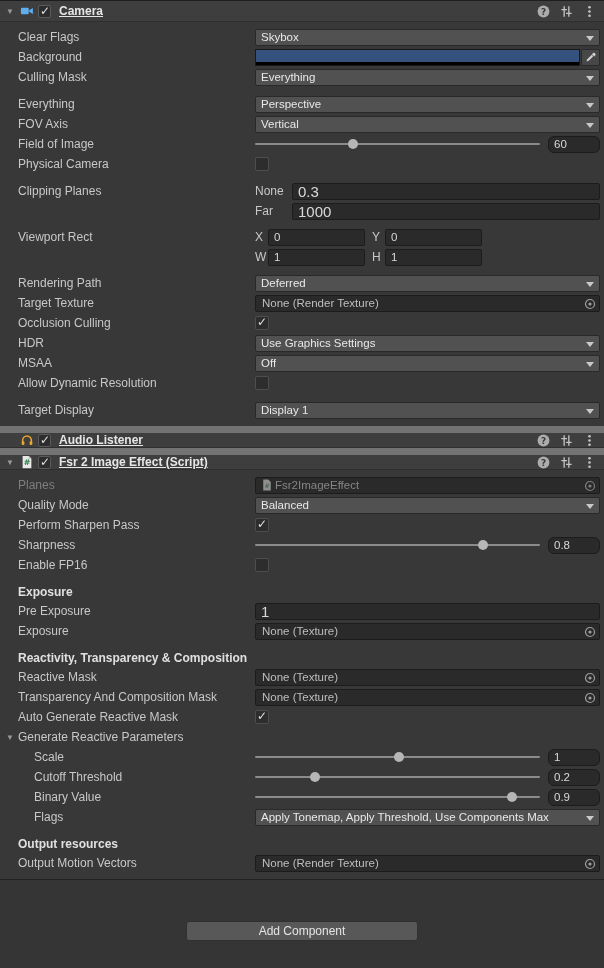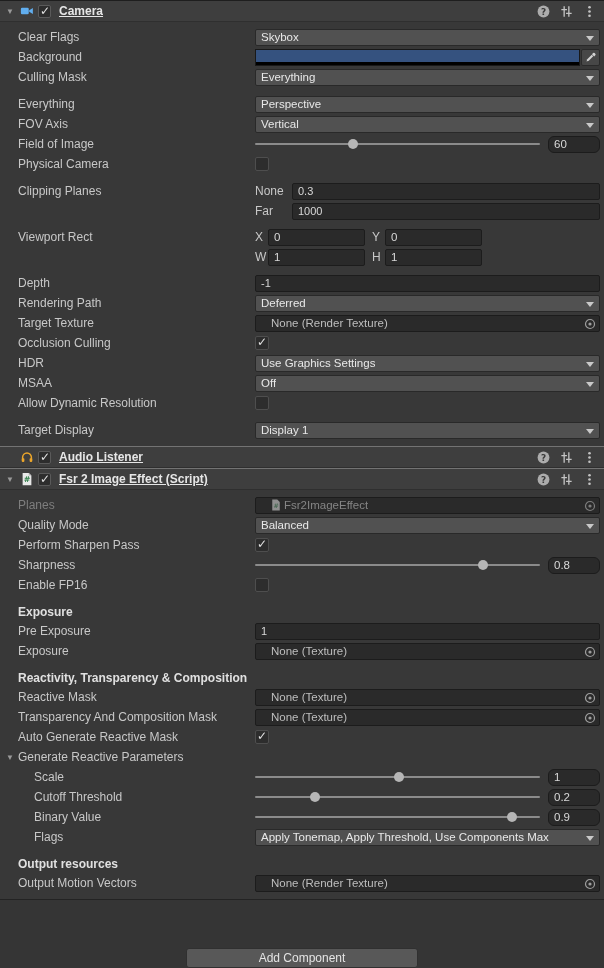--- a/index.html
+++ b/index.html
@@ -8,21 +8,21 @@
     background:#383838;
     font-family:"Liberation Sans","DejaVu Sans",sans-serif;
     font-size:12px; color:#C8C8C8;
     -webkit-font-smoothing:antialiased;
   }
   .inspector { width:604px; height:968px; display:flex; flex-direction:column; }
 
   
   .comp-header {
     height:22px; background:#3E3E3E; display:flex; align-items:center;
-    border-top:1px solid #737373; border-bottom:1px solid #2F2F2F;
+    border-top:7px solid #737373; border-bottom:1px solid #2F2F2F;
     flex:none;
   }
   .comp-header.first { border-top:1px solid #1E1E1E; }
   .fold { width:14px; margin-left:3px; text-align:center; color:#9A9A9A; font-size:8px; cursor:pointer; }
   .fold.spacer { visibility:hidden; }
   .comp-icon { width:16px; height:16px; display:flex; align-items:center; justify-content:center; margin:0 3px 0 2px; }
   .hdr-check {
     width:13px; height:13px; background:#2D2D2D; border:1px solid #5A5A5A; border-radius:2px;
     position:relative; margin-right:2px; flex:none; cursor:pointer;
   }
@@ -58,25 +58,25 @@
     color:#E8E8E8; font-size:11.5px; cursor:pointer; min-width:0;
   }
   .dropdown .dd-text { white-space:nowrap; overflow:hidden; }
   .dd-arrow {
     position:absolute; right:5px; top:6px; width:0; height:0;
     border-left:4px solid transparent; border-right:4px solid transparent; border-top:5px solid #C9C9C9;
   }
 
   .textfield {
     flex:1; height:17px; background:#2A2A2A; border:1px solid #1C1C1C; border-radius:2px;
-    display:flex; align-items:center; padding:0 5px; color:#D8D8D8; font-size:11px; cursor:text; min-width:0;
+    display:flex; align-items:center; padding:0 5px; color:#D8D8D8; font-size:15px; cursor:text; min-width:0;
   }
   .objectfield {
     flex:1; height:17px; background:#2A2A2A; border:1px solid #1C1C1C; border-radius:2px;
-    display:flex; align-items:center; padding:0 20px 0 15px; position:relative;
+    display:flex; align-items:center; padding:0 20px 0 6px; position:relative;
     color:#BEBEBE; font-size:11.5px; cursor:pointer; min-width:0;
   }
   .objectfield .obj-text { white-space:nowrap; overflow:hidden; }
   .objectfield.dim { color:#858585; }
   .picker { position:absolute; right:3px; top:2px; cursor:pointer; }
   .scripticon { margin-right:3px; flex:none; display:flex; }
 
   .slider { flex:1; position:relative; height:16px; margin-right:8px; cursor:pointer; }
   .slider .track { position:absolute; left:0; right:0; top:7px; height:2px; background:#8B8B8B; border-radius:1px; }
   .slider .handle { position:absolute; top:3px; width:10px; height:10px; border-radius:50%; background:#B6B6B6; transform:translateX(-50%); cursor:grab; }
@@ -87,21 +87,21 @@
   .swatch { flex:1; height:17px; border:1px solid #191919; position:relative; cursor:pointer; }
   .swatch .alpha { position:absolute; left:0; right:0; bottom:0; height:3px; background:#000; }
   .eyedrop { width:19px; height:17px; margin-left:1px; background:#474747; border:1px solid #2A2A2A; border-radius:2px; display:flex; align-items:center; justify-content:center; cursor:pointer; }
 
   
   .clip-label { width:37px; flex:none; color:#C8C8C8; }
   .vp-label { width:13px; flex:none; color:#C8C8C8; }
   .vp-field { width:97px; flex:none; height:17px; background:#2A2A2A; border:1px solid #1C1C1C; border-radius:2px; display:flex; align-items:center; padding:0 5px; color:#D8D8D8; font-size:11.5px; margin-right:7px; cursor:text; }
 
   
-  .footer { flex:1; background:#353535; border-top:1px solid #232323; display:flex; justify-content:center; align-items:flex-end; }
+  .footer { flex:1; background:#353535; border-top:1px solid #232323; display:flex; justify-content:center; align-items:center; }
   .add-btn {
     margin-top:13px; width:232px; height:20px; background:#585858; border:1px solid #303030; border-radius:3px;
     color:#E4E4E4; font-size:12px; display:flex; align-items:center; justify-content:center; cursor:pointer;
   }
 </style>
 </head>
 <body>
 
 <div class="inspector">
 
@@ -234,26 +234,20 @@
     <div class="row">
       <div class="label"></div>
       <div class="val">
         <span class="vp-label">W</span>
         <div class="vp-field">1</div>
         <span class="vp-label">H</span>
         <div class="vp-field">1</div>
       </div>
     </div>
     <div class="gap6"></div>
-    <div class="row">
-      <div class="label">Depth</div>
-      <div class="val">
-          <div class="textfield">-1</div>
-        </div>
-    </div>
     <div class="row">
       <div class="label">Rendering Path</div>
       <div class="val">
           <div class="dropdown">
             <span class="dd-text">Deferred</span>
             <span class="dd-arrow"></span>
           </div>
         </div>
     </div>
     <div class="row">

